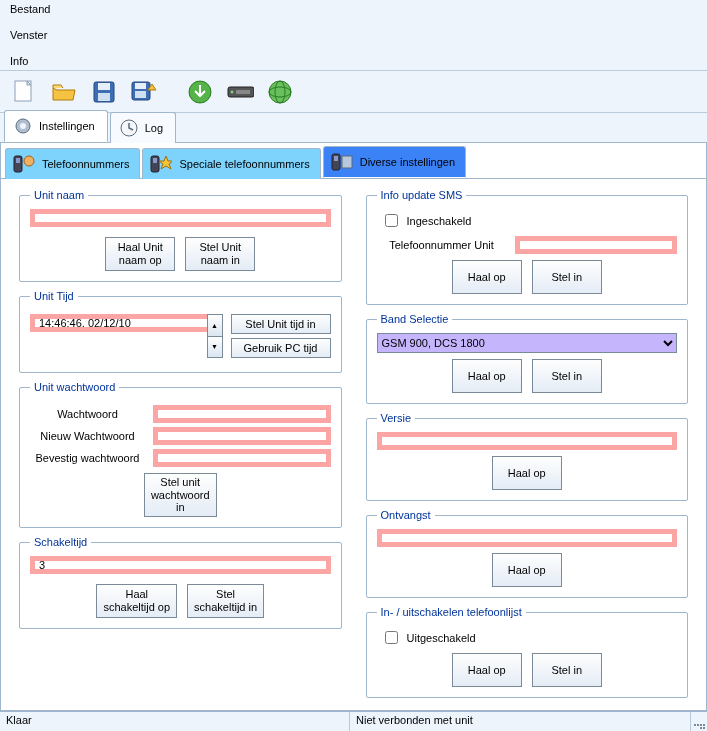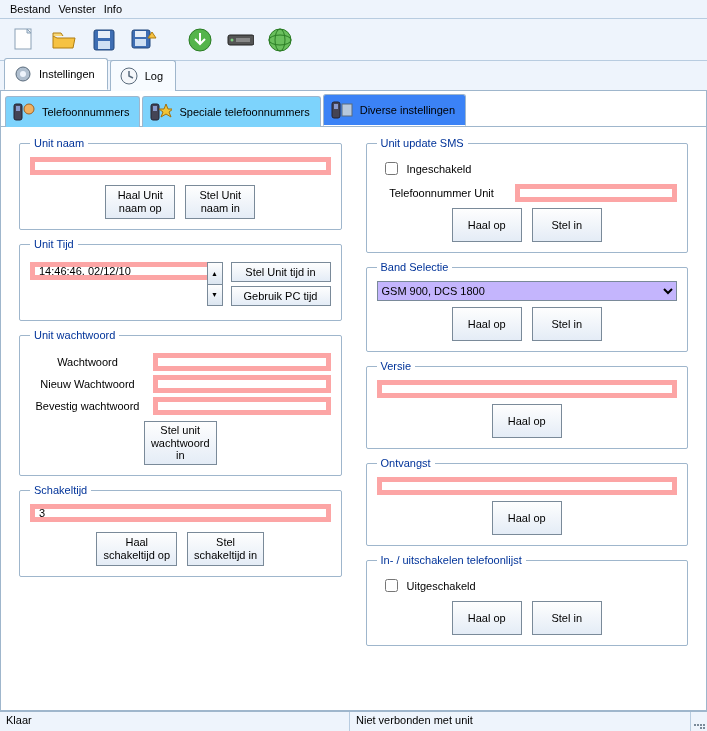--- a/index.html
+++ b/index.html
@@ -10,24 +10,25 @@
     font-family: Tahoma, Arial, sans-serif;
     font-size: 11px;
     background: #eef4fc;
     color: #000;
     display: flex;
     flex-direction: column;
   }
   
   .menubar {
     display: flex;
-    gap: 0;
+    gap: 12px;
     padding: 2px 6px;
     background: #eef4fc;
     border-bottom: 1px solid #b8cce0;
+    flex-direction: column;
   }
   .menubar span { padding: 1px 4px; cursor: default; }
   
   .toolbar {
     display: flex;
     gap: 12px;
     padding: 4px 10px;
     background: #eef4fc;
     border-bottom: 1px solid #b8cce0;
     align-items: center;
@@ -383,21 +384,21 @@
           <button class="btn">Stel
 schakeltijd in</button>
         </div>
       </fieldset>
 
     </div>
 
     <div class="col">
 
       <fieldset>
-        <legend>Unit update SMS</legend>
+        <legend>Info update SMS</legend>
         <div class="checkbox" style="margin:2px 0 6px 4px">
           <input type="checkbox" style="">
           <span>Ingeschakeld</span>
         </div>
         <div class="row">
           <label style="width:130px">Telefoonnummer Unit</label>
           <input type="text" style="flex: 1 1 0%;" value="">
         </div>
         <div class="btnrow">
           <button class="btn">Haal op</button>

